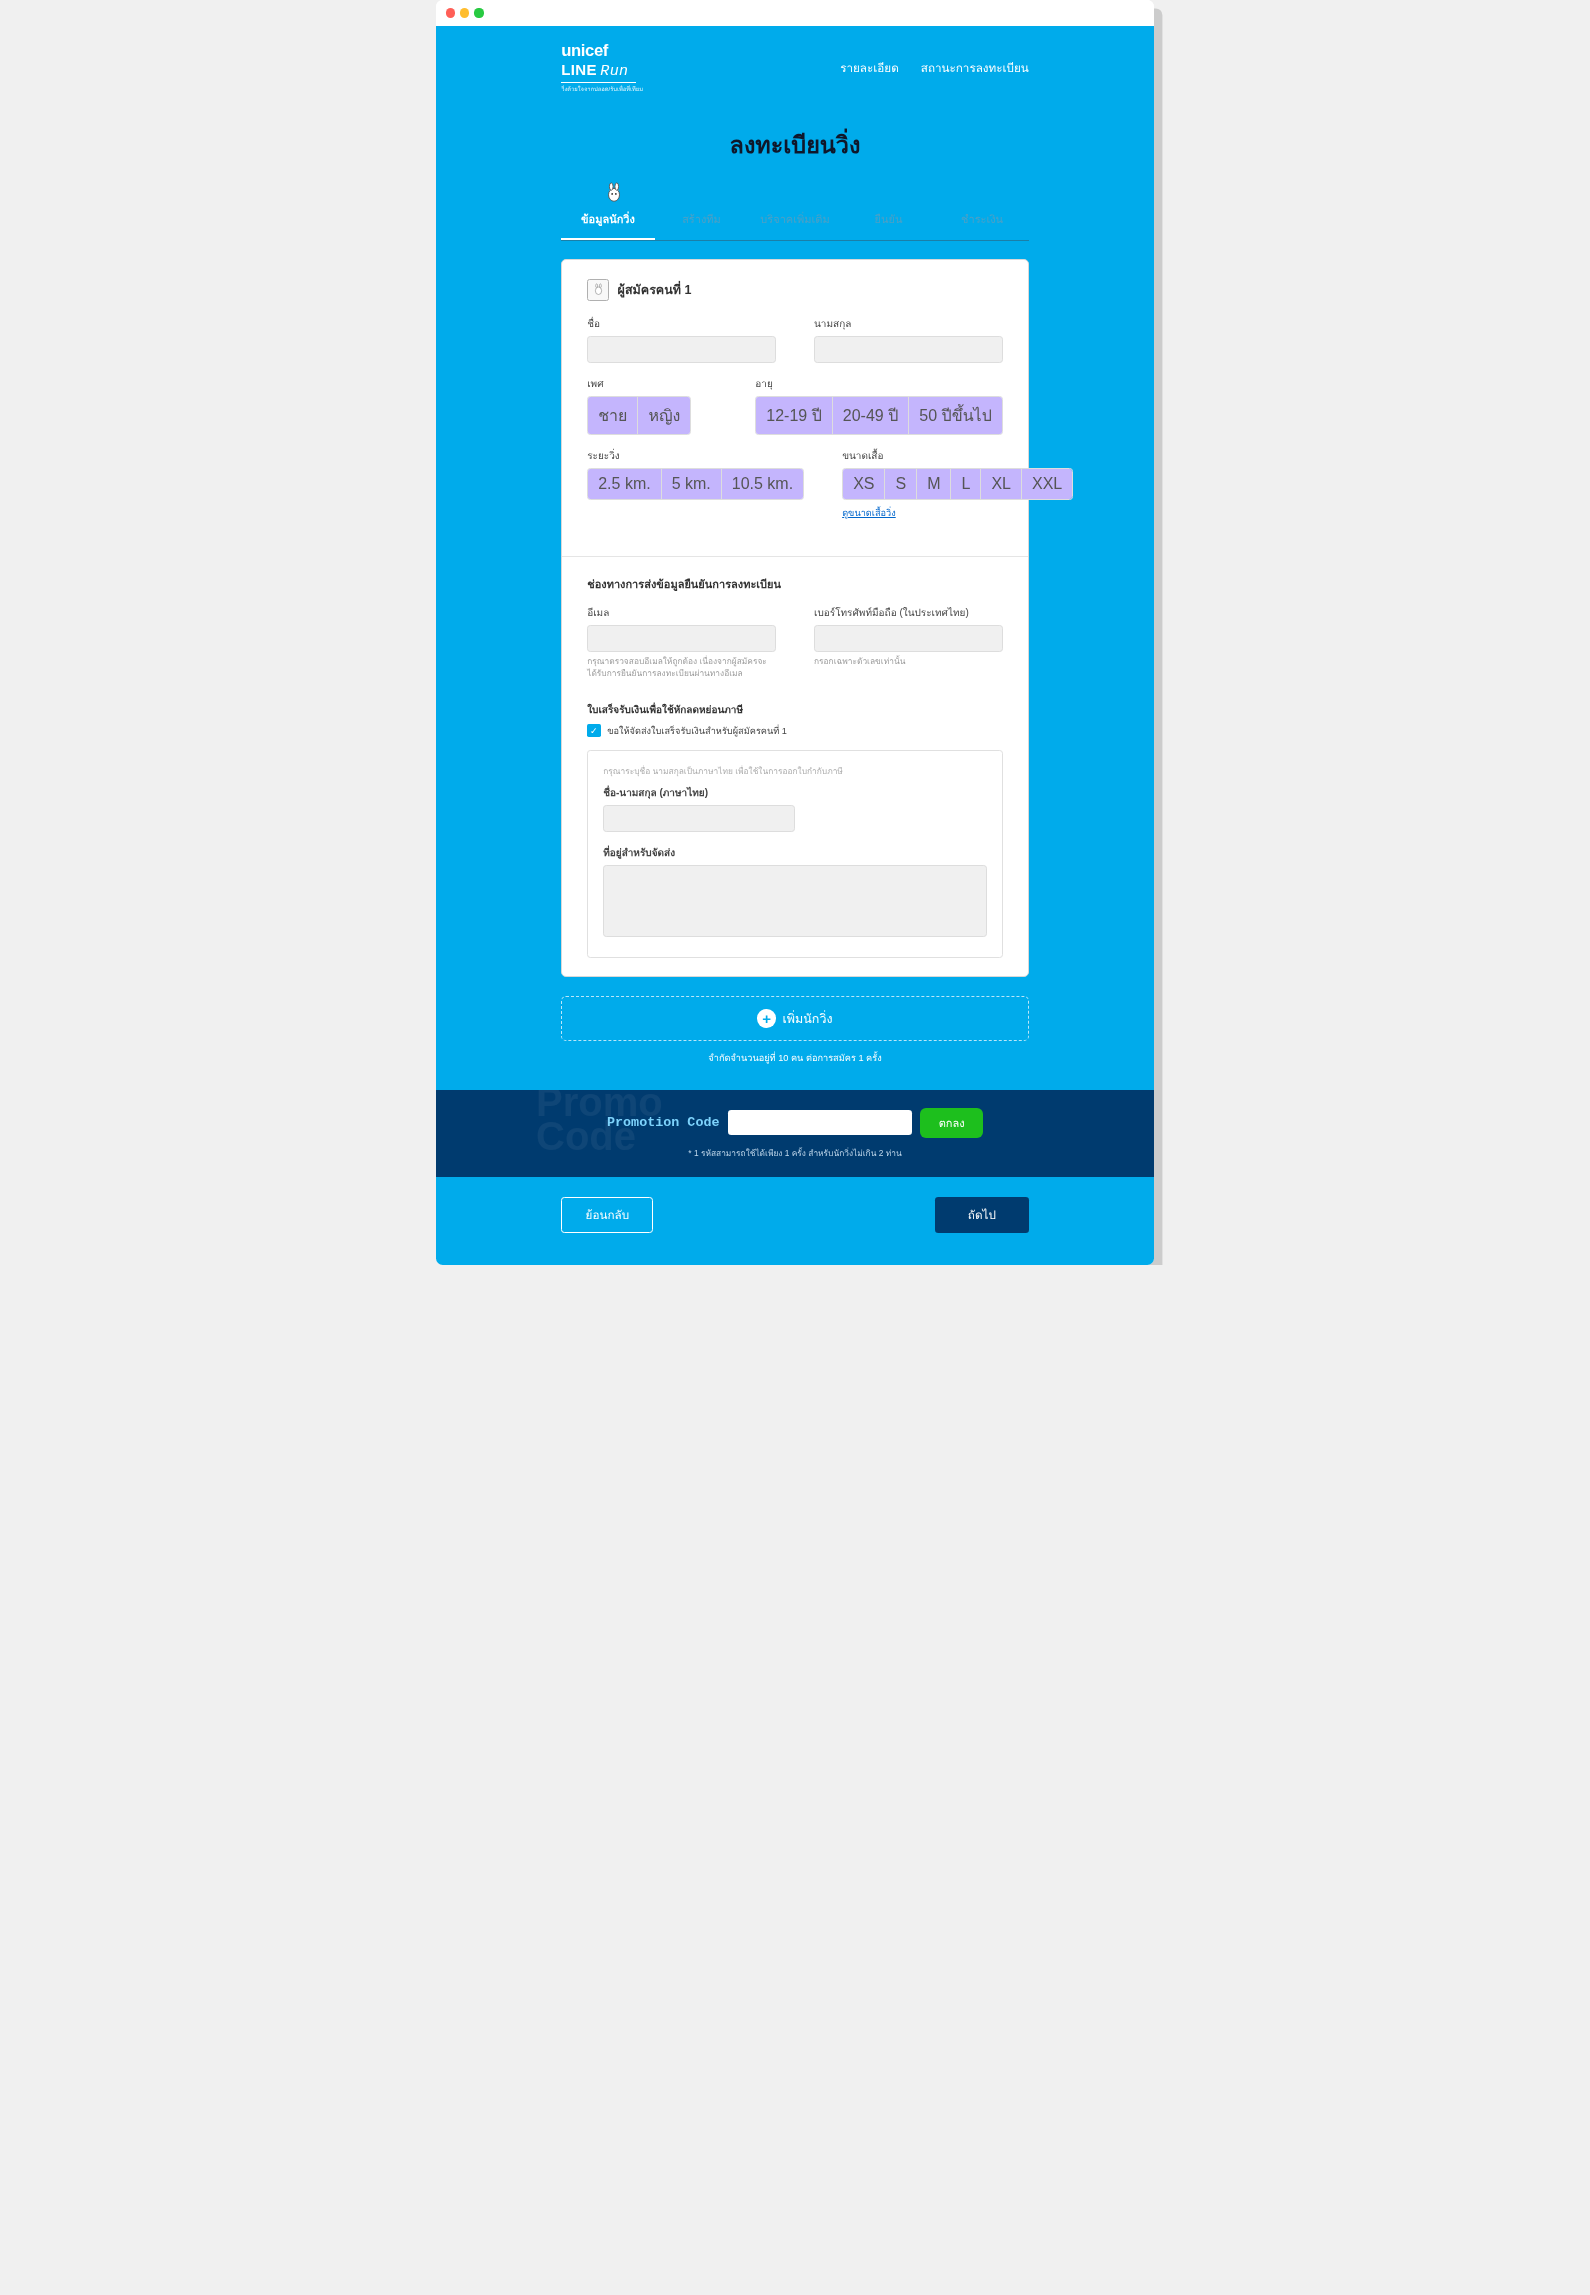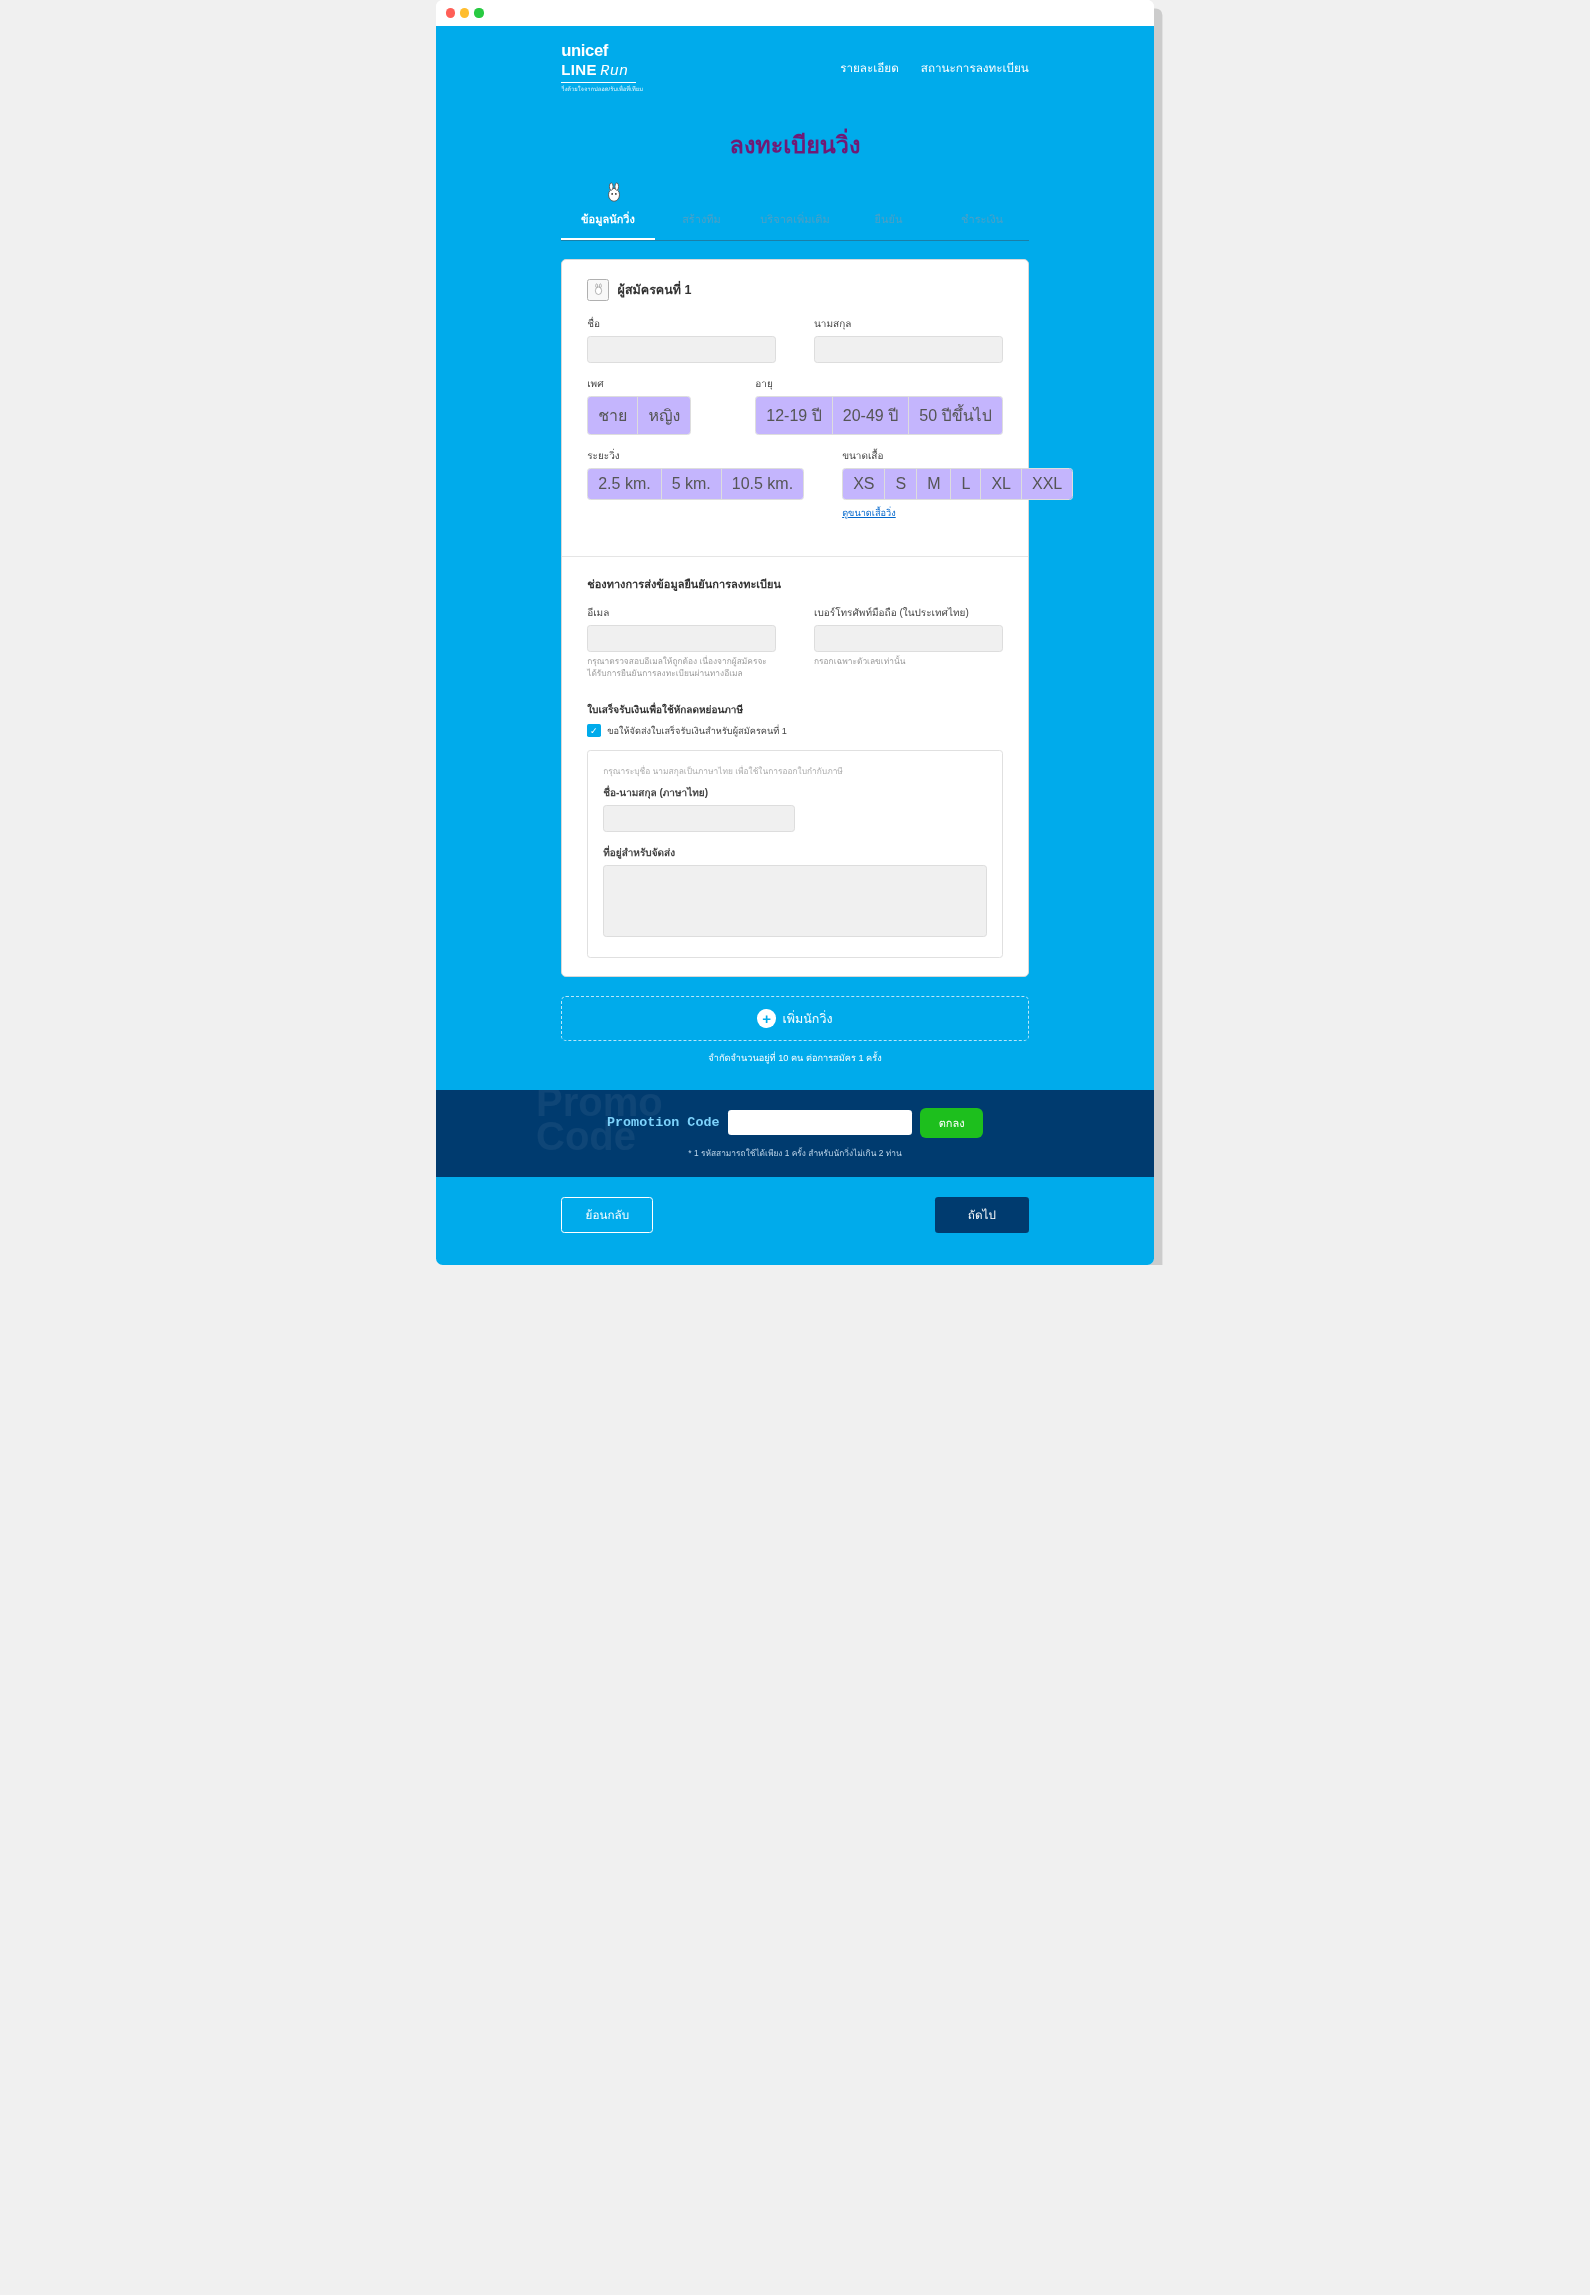--- a/index.html
+++ b/index.html
@@ -18,21 +18,21 @@
 .header { display: flex; justify-content: space-between; align-items: center; padding: 15px 0 8.4px; }
 .logo { color: #fff; }
 .logo-line1 { font-size: 16.7px; font-weight: 700; letter-spacing: -0.4px; }
 .logo-line2 { font-size: 15px; font-weight: 700; letter-spacing: 0.4px; display: flex; align-items: baseline; gap: 3.3px; }
 .logo-line2 .run { font-style: italic; font-weight: 400; font-family: Liberation Mono, monospace; }
 .logo-underline { border-top: 0.8px solid #fff; width: 75px; margin: 1.7px 0; }
 .logo-line3 { font-size: 5.8px; opacity: 0.9; }
 .nav { display: flex; gap: 22px; }
 .nav a { color: #fff; text-decoration: none; font-size: 11.7px; }
 
-.title { text-align: center; color: #701a75; font-size: 23.4px; font-weight: 600; padding: 23.4px 0 16.7px; }
+.title { text-align: center; color: #0f172a; font-size: 23.4px; font-weight: 600; padding: 23.4px 0 16.7px; }
 
 .mascot { width: 22px; height: 22px; position: relative; left: 42px; top: 1.7px; }
 
 .tabs { display: flex; border-bottom: 0.8px solid #1a7fa8; margin-top: -5px; }
 .tab { flex: 1; text-align: center; padding: 10px 3.3px; color: #4ba0c6; font-size: 11px; cursor: pointer; }
 .tab.active { color: #fff; font-weight: 600; border-bottom: 2.5px solid #fff; }
 
 .card { background: #fff; border-radius: 5px; border: 0.8px solid #d8d8d8; margin-top: 18.4px; }
 .card-inner { padding: 18.4px 25px; }
 .card-divider { border-top: 0.8px solid #e5e5e5; }

